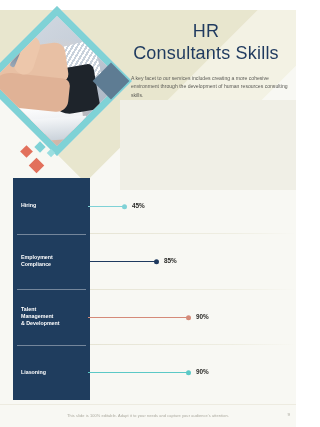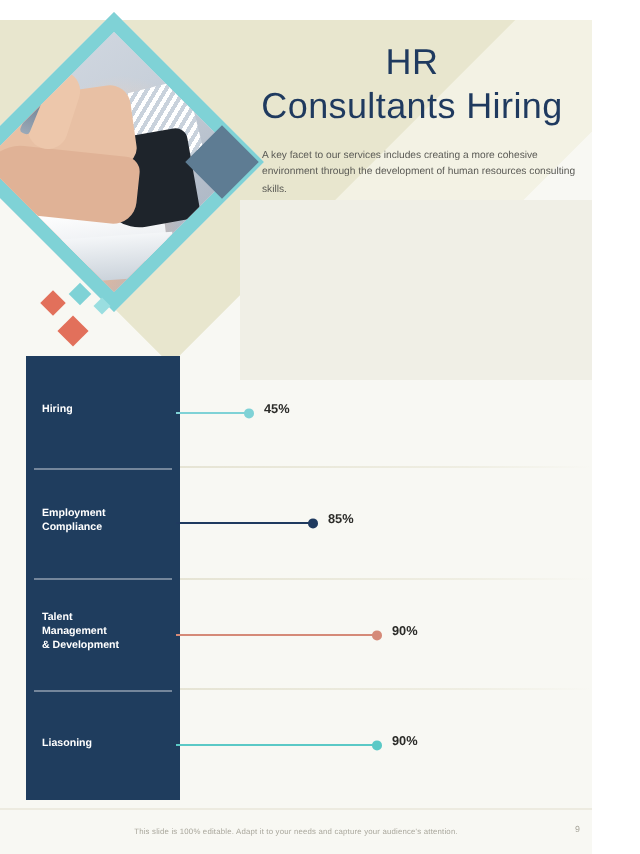--- a/index.html
+++ b/index.html
@@ -329,21 +329,21 @@
   </div>
 
   <div class="dia dia-slate"></div>
   <div class="dia dia-coral-1"></div>
   <div class="dia dia-teal-1"></div>
   <div class="dia dia-coral-2"></div>
   <div class="dia dia-teal-2"></div>
 
   <div class="title-block">
     <div class="title-line">HR</div>
-    <div class="title-line">Consultants Hiring</div>
+    <div class="title-line">Consultants Skills</div>
   </div>
 
   <div class="intro">A key facet to our services includes creating a more cohesive environment through the development of human resources consulting skills.</div>
 
   <div class="row-sep" style="top:233px"></div>
   <div class="row-sep" style="top:289px"></div>
   <div class="row-sep" style="top:344px"></div>
 
   <div class="skill-panel">
     <div class="skill-label" style="top:0px">

